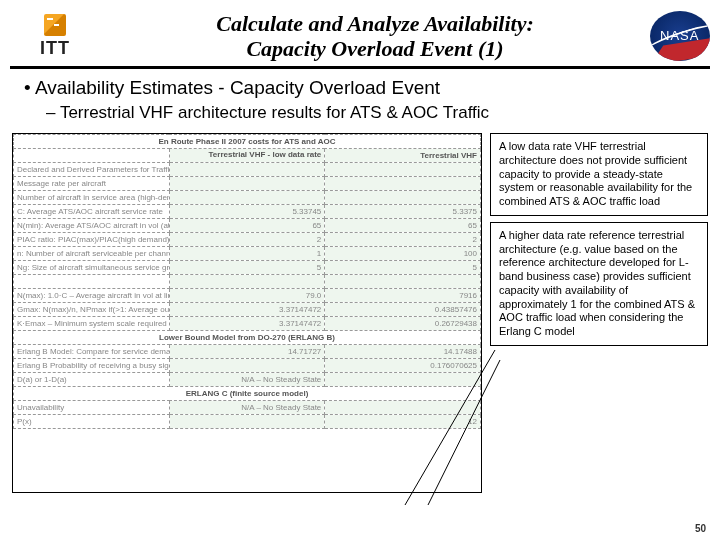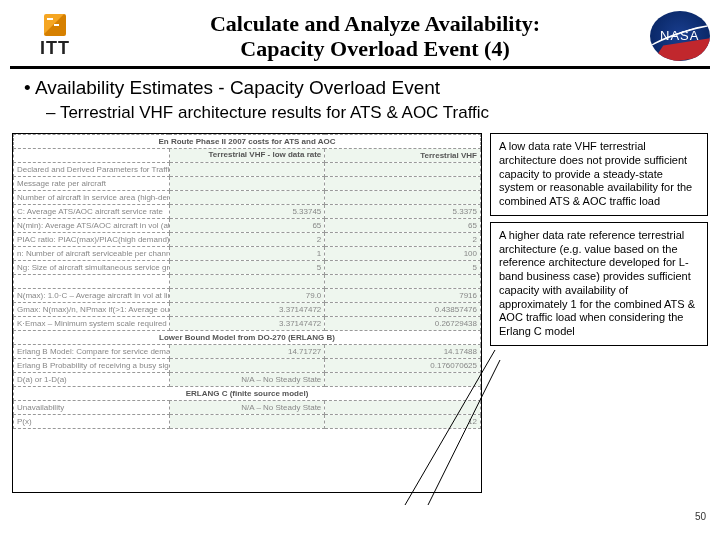--- a/index.html
+++ b/index.html
@@ -34,20 +34,21 @@
     content:""; position:absolute; background:#fff; width:6px; height:2px; top:4px; left:3px;
   }
   .itt-mark::after { top:10px; left:10px; width:5px; }
   .itt-text {
     font-weight: bold; font-size: 18px; letter-spacing: 1px; color:#222;
   }
   .title {
     flex: 1;
     text-align: center;
     font-family: "Times New Roman", serif;
+    font-style: italic;
     font-weight: bold;
     font-size: 22px;
     line-height: 1.15;
   }
   .nasa {
     width: 60px; height: 50px;
     border-radius: 50%;
     background: radial-gradient(circle at 50% 50%, #1a3e8f 0%, #0b2a6b 70%);
     position: relative;
     overflow: hidden;
@@ -105,35 +106,35 @@
     width: 218px;
     display:flex; flex-direction:column; gap:6px;
   }
   .note {
     border:1px solid #000;
     padding:6px 8px;
     font-size:11px;
     line-height:1.25;
   }
   .pagenum {
-    position:absolute; bottom:18px; right:14px; font-size:10px; color:#333;
+    position:absolute; bottom:6px; right:14px; font-size:10px; color:#333;font-weight:bold;
   }
   svg.lines { position:absolute; left:0; top:0; pointer-events:none; }
 </style>
 </head>
 <body>
 
 <div class="header">
   <div class="logo-left">
     <div class="itt-mark"></div>
     <div class="itt-text">ITT</div>
   </div>
   <div class="title">
     <div>Calculate and Analyze Availability:</div>
-    <div>Capacity Overload Event (4)</div>
+    <div>Capacity Overload Event (1)</div>
   </div>
   <div class="nasa">
     <span class="nasa-text">NASA</span>
   </div>
 </div>
 <div class="rule"></div>
 
 <div class="content">
   <div class="b1">Availability Estimates -  Capacity Overload Event</div>
   <div class="b2">Terrestrial VHF architecture results for ATS &amp; AOC Traffic</div>

